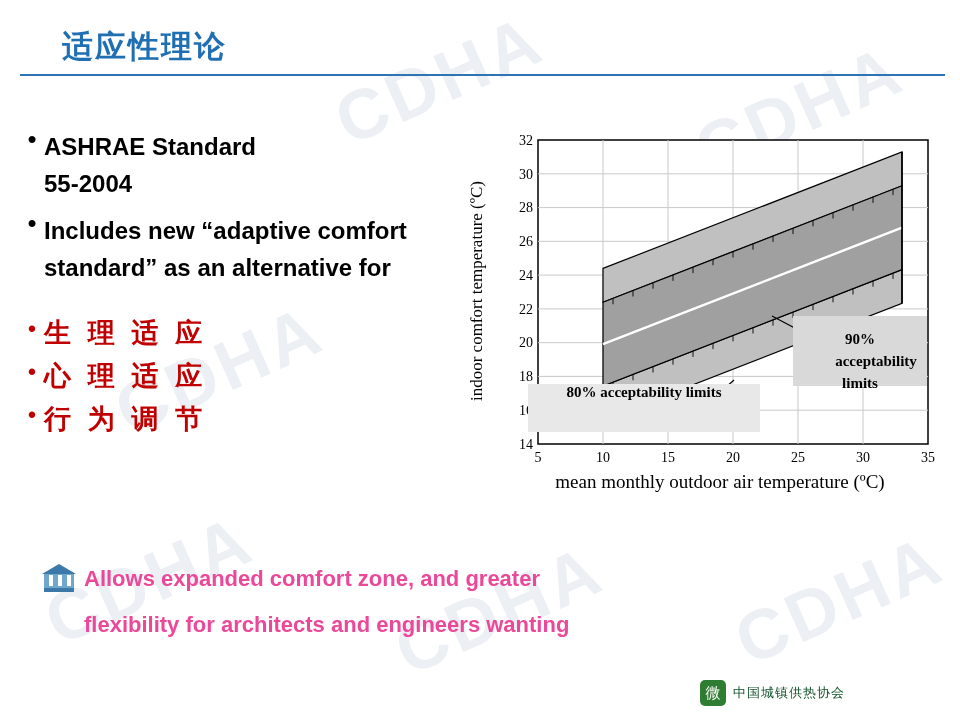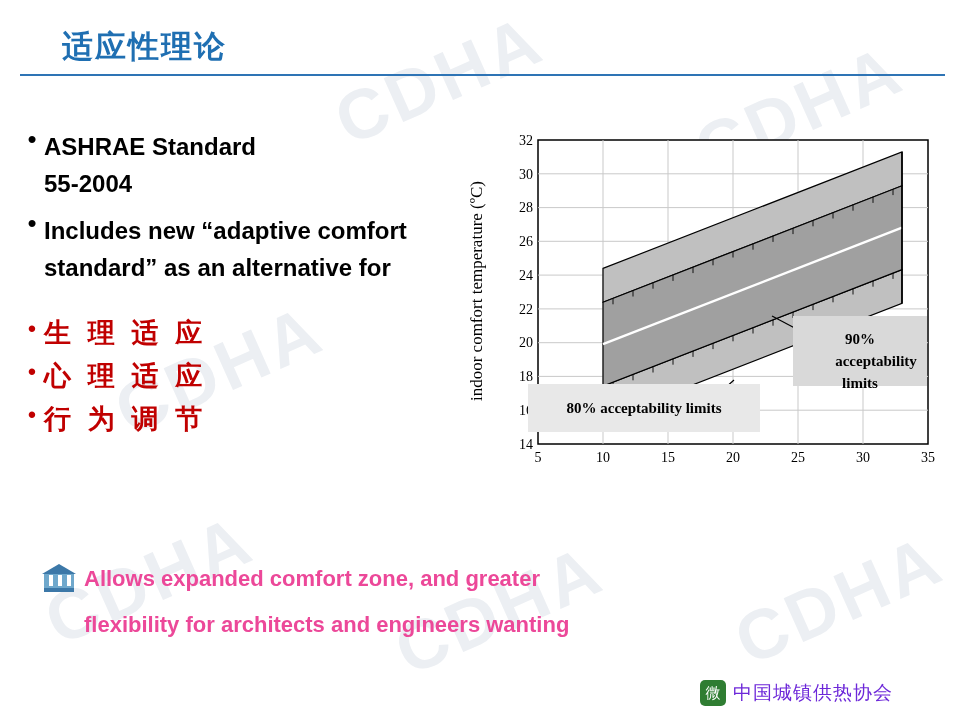--- a/index.html
+++ b/index.html
@@ -188,22 +188,22 @@
     background: #2f7d32;
     color: #fff;
     font-size: 15px;
     display: flex;
     align-items: center;
     justify-content: center;
     margin-right: 7px;
     font-family: "Liberation Serif", serif;
   }
   .footer-text {
-    font-size: 19px;
-    color: #6d28d9;
+    font-size: 13px;
+    color: #14532d;
     font-family: Liberation Sans, sans-serif;
     letter-spacing: 1px;
   }
 </style>
 </head>
 <body>
 
 <div id="slide">
 
   <div class="wm" style="left:330px; top:40px;">CDHA</div>
@@ -359,29 +359,30 @@
         <text x="115" y="336">10</text>
         <text x="180" y="336">15</text>
         <text x="245" y="336">20</text>
         <text x="310" y="336">25</text>
         <text x="375" y="336">30</text>
         <text x="440" y="336">35</text>
       </g>
     </svg>
 
     <div style="position:absolute; left:62px; top:258px; width:232px; height:48px; background:#e8e8e8;">
-      <div style="font-family:'Liberation Serif', serif; font-weight:bold; font-size:15px; color:#000; padding-top:16px; text-align:center;">80% acceptability  limits</div>
+      <div style="font-family:'Liberation Serif', serif; font-weight:bold; font-size:15px; color:#000; padding-top:0; text-align:center;">80% acceptability  limits</div>
     </div>
 
     <div style="position:absolute; left:327px; top:190px; width:134px; height:70px; background:#d9d9d9; text-align:center;">
       <div style="font-family:'Liberation Serif', serif; font-weight:bold; font-size:15px; color:#000; line-height:22px; padding-top:12px;">90%</div>
       <div style="font-family:'Liberation Serif', serif; font-weight:bold; font-size:15px; color:#000; line-height:22px;padding-left:32px;">acceptability</div>
       <div style="font-family:'Liberation Serif', serif; font-weight:bold; font-size:15px; color:#000000; line-height:22px;">limits</div>
     </div>
 
+    <div class="xlabel">mean monthly outdoor air temperature (ºC)</div>
   </div>
 
   <div class="footer-logo">
     <div class="footer-badge">微</div>
     <div class="footer-text">中国城镇供热协会</div>
   </div>
 
 </div>
 
 </body></html>

